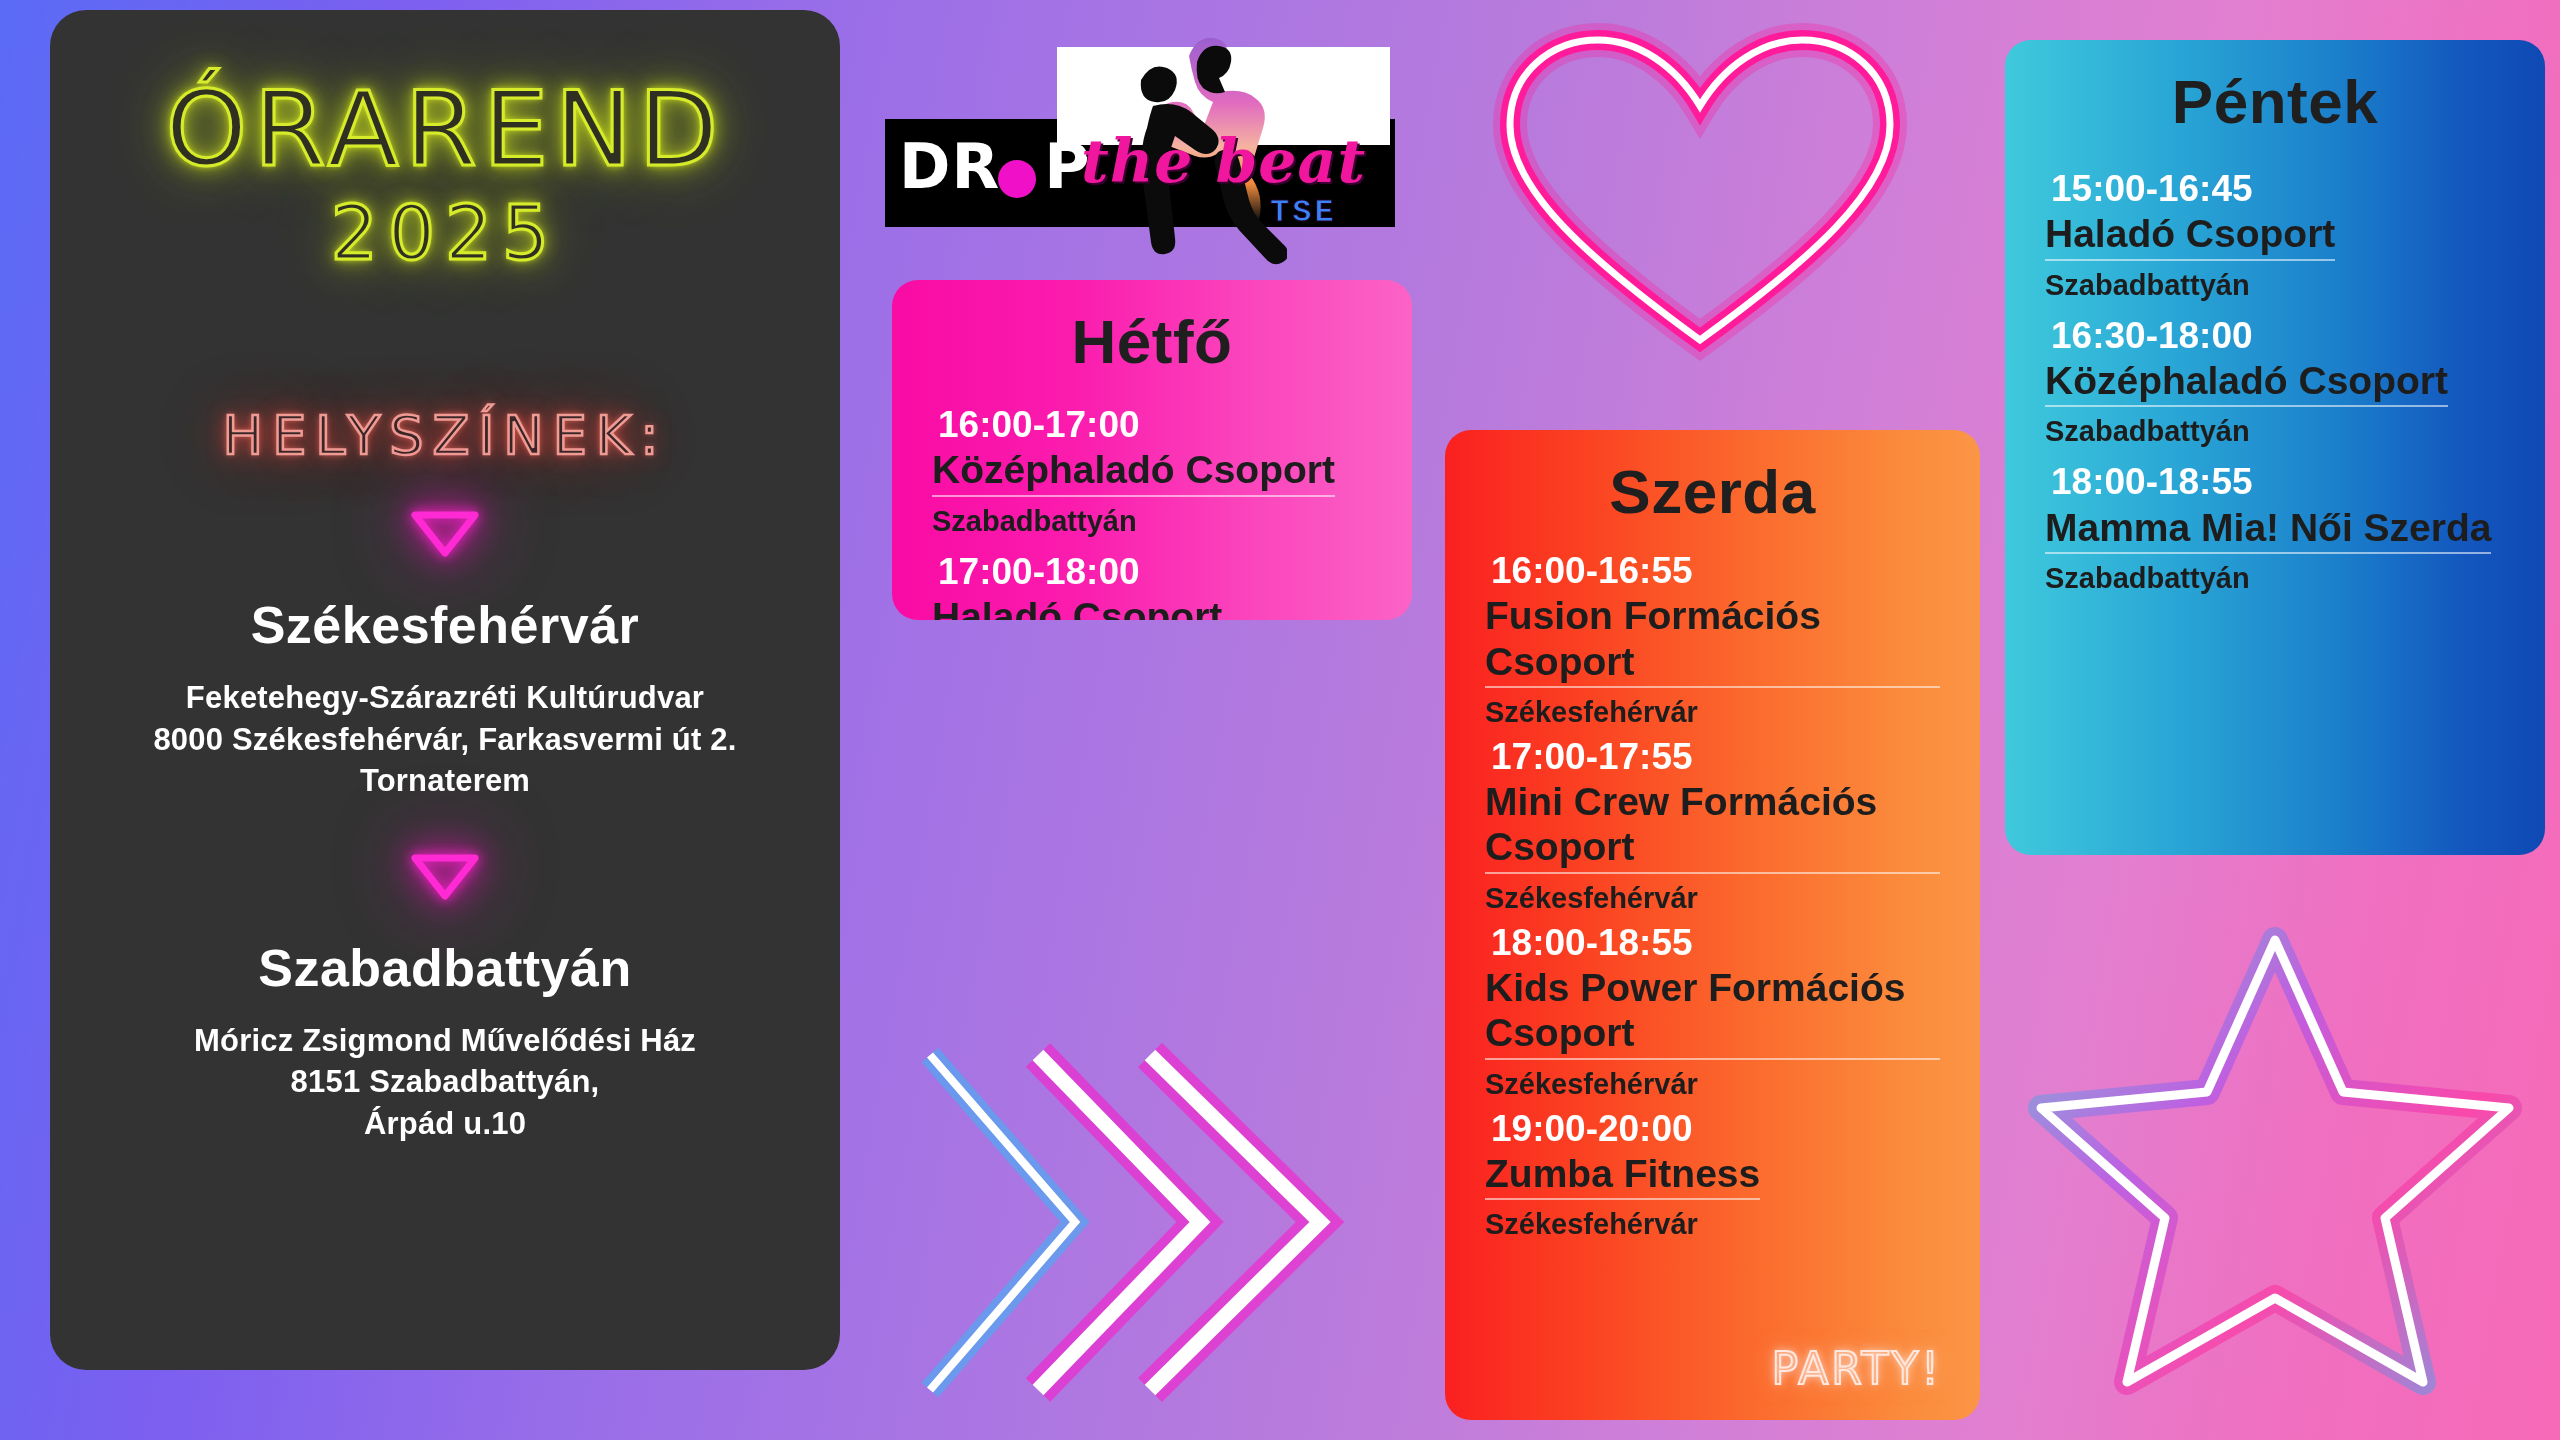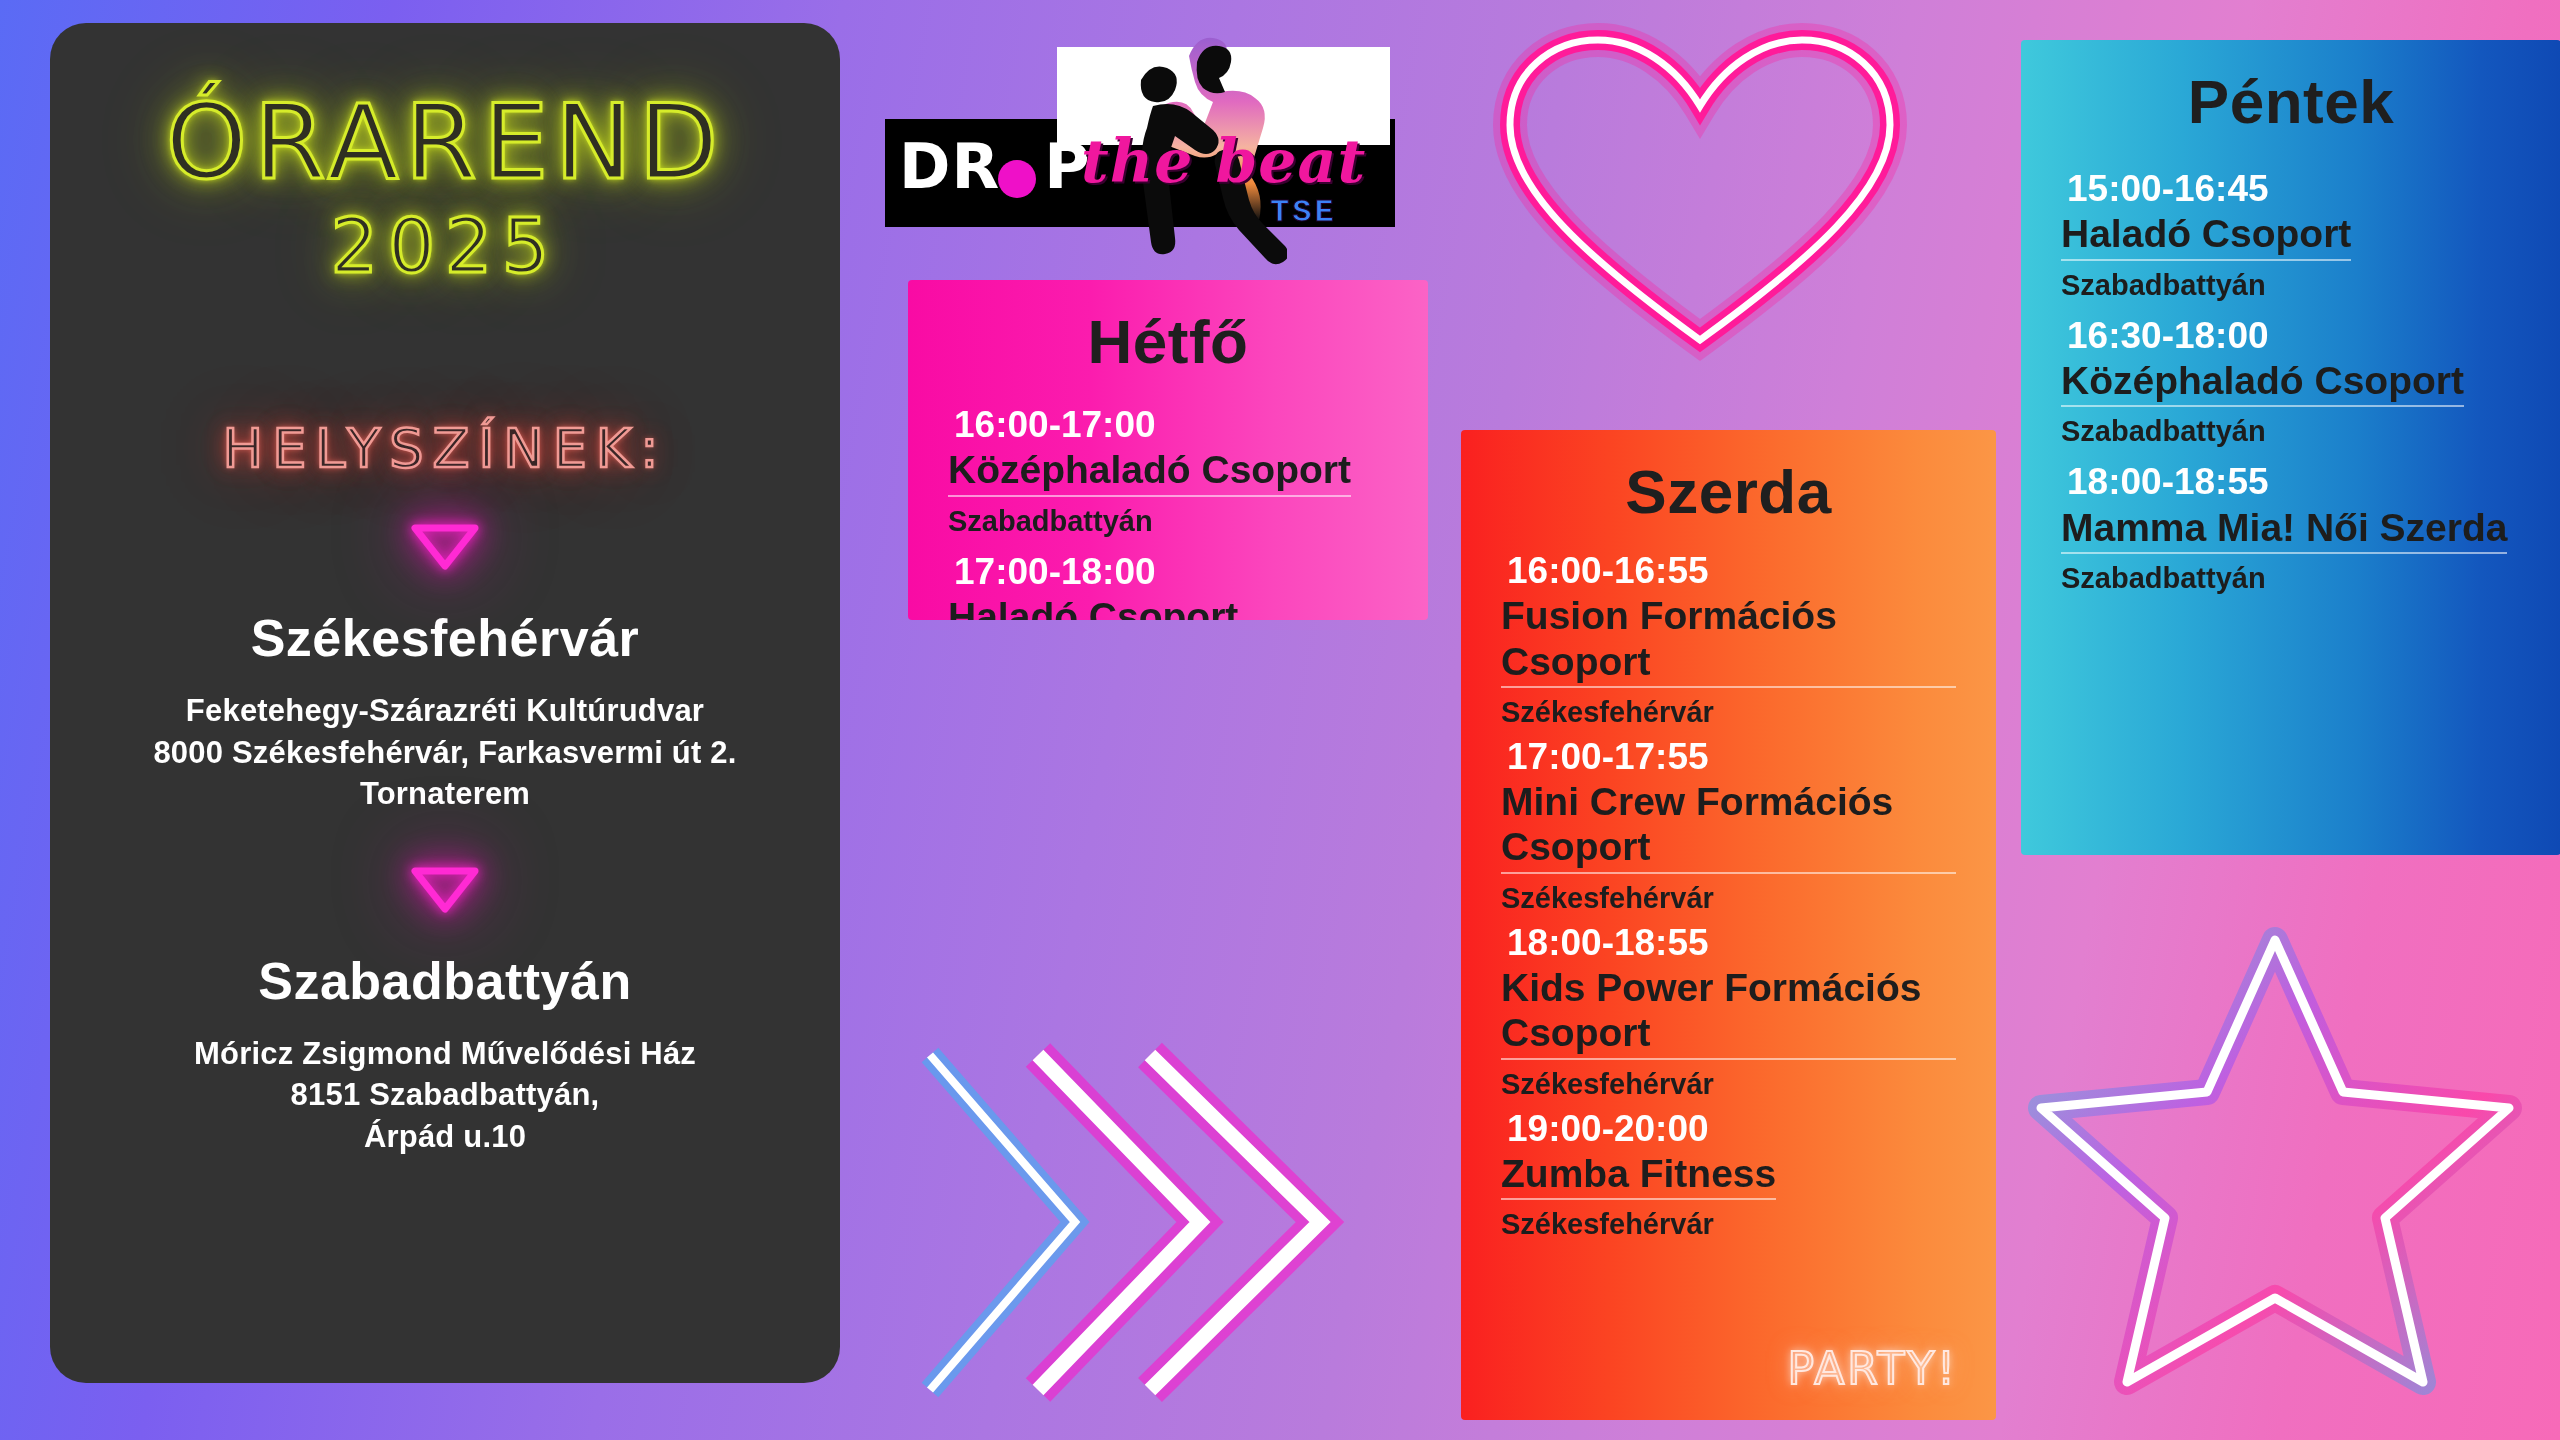--- a/index.html
+++ b/index.html
@@ -14,21 +14,21 @@
        #b97bdc 56%,
        #cf7fd8 68%,
        #e27fd0 80%,
        #f06fc0 90%,
        #f76ab8 100%);
     position:relative;
   }
 
   
   .info-panel{
-    position:absolute; left:50px; top:23px;
+    position:absolute; left:50px; top:10px;
     width:790px; height:1360px;
     background:#333333;
     border-radius:36px;
     overflow:hidden;
   }
   .neon-title{
     font-family:"DejaVu Sans", sans-serif;
     text-align:center;
     letter-spacing:6px;
     font-weight:400;
@@ -101,24 +101,23 @@
     font-family:Liberation Mono, monospace;
     font-size:32px; font-weight:700; color:#3b82f6;
     -webkit-text-stroke:1px #20002a;
     letter-spacing:3px; z-index:6;
   }
   .dancer{ position:absolute; left:212px; top:-20px; width:190px; height:250px; z-index:3; }
 
   
   .card{
     position:absolute;
-    border-radius:4px;
+    border-radius:26px;
     padding:26px 40px 30px 40px;
     overflow:hidden;
-    margin-left:16px;
   }
   .card-title{
     text-align:center; font-size:62px; font-weight:700;
     color:#1f1f1f; margin-bottom:34px; letter-spacing:.5px;
   }
   .slot{ margin-bottom:12px; }
   .slot .time{
     font-size:37px; font-weight:700; color:#ffffff; line-height:1.2;
     padding-left:6px;
   }

